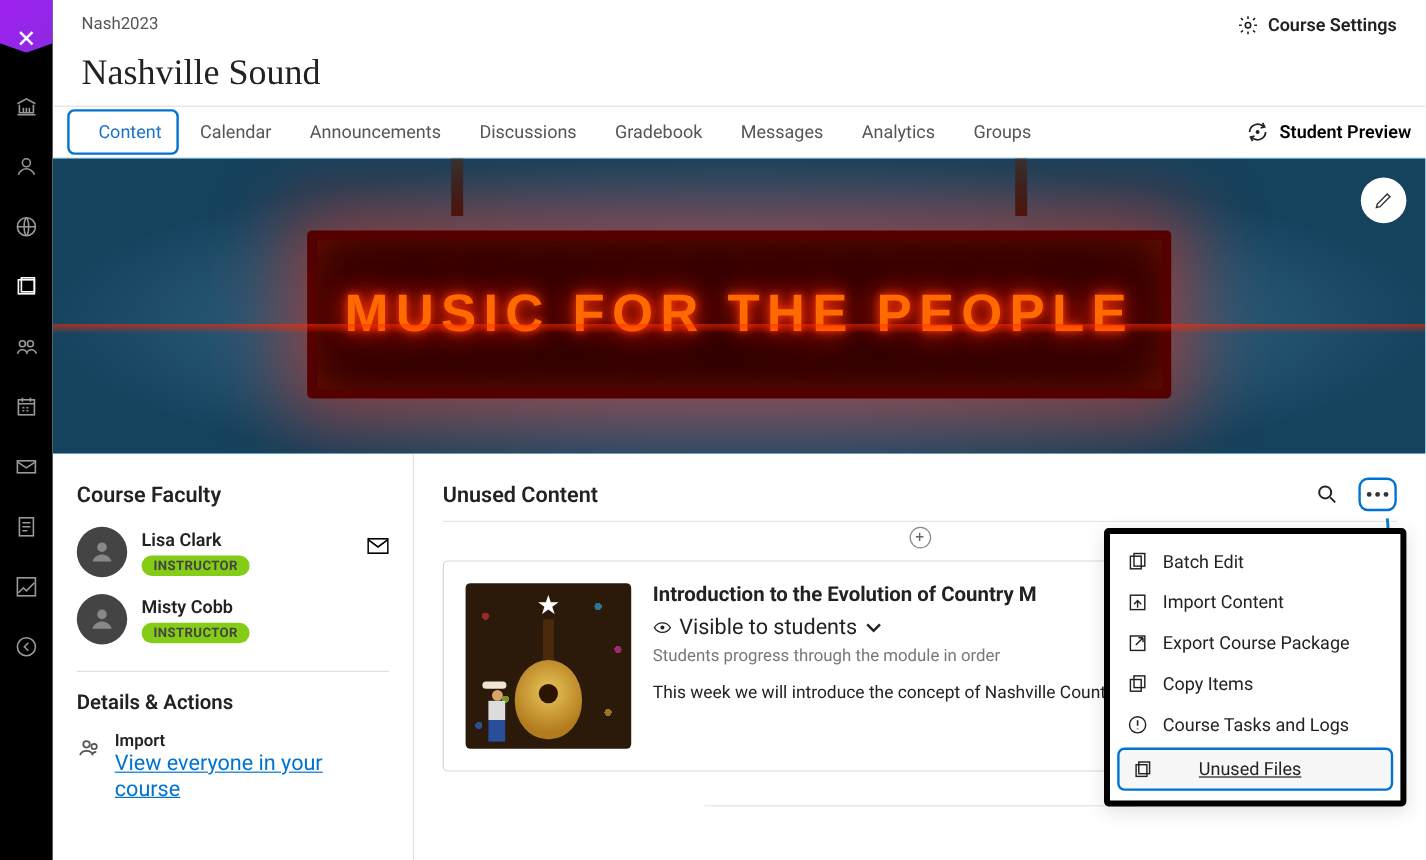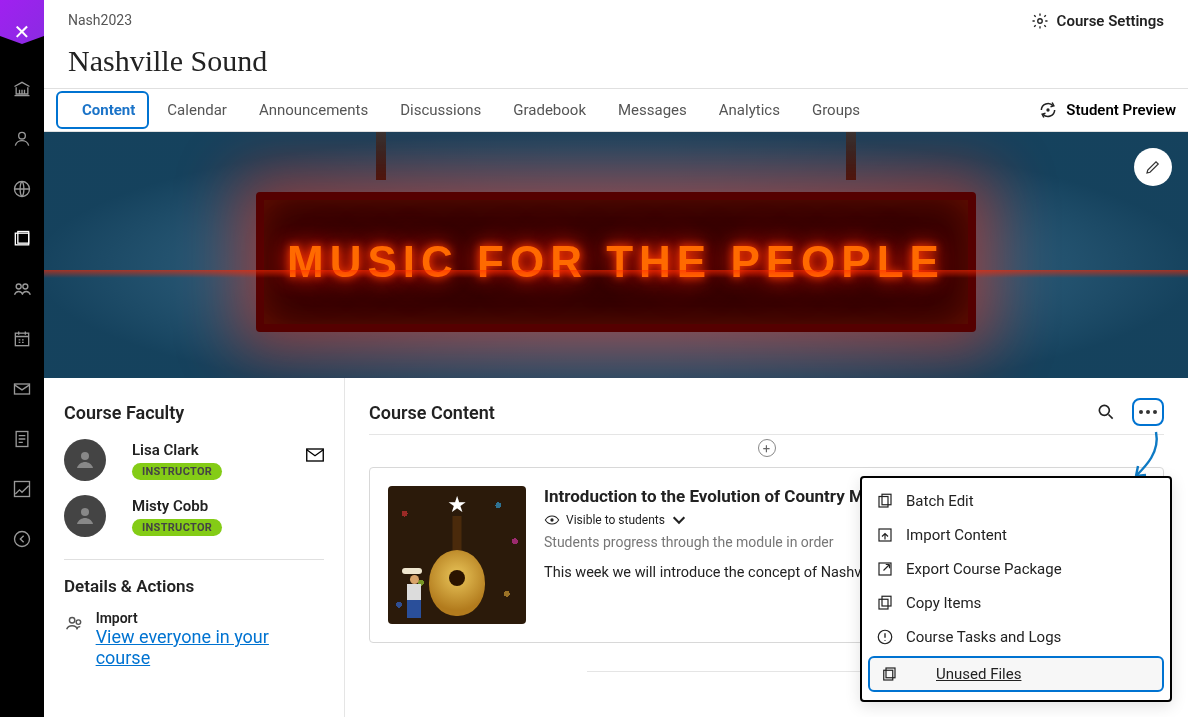--- a/index.html
+++ b/index.html
@@ -21,21 +21,21 @@
   .header { padding: 12px 24px 10px 24px; display:flex; justify-content:space-between; align-items:flex-start; }
   .header-left { display:flex; flex-direction:column; gap:16px; }
   .course-code { font-size:14px; color:#555; }
   .course-title { font-family: Georgia, 'Times New Roman', serif; font-size:30px; color:#222; font-weight:500; }
   .header-right { display:flex; align-items:center; gap:8px; font-size:15px; color:#222; font-weight:600; cursor:pointer; }
   .header-right svg { width:18px; height:18px; }
 
   
   .tabbar { border-top:1px solid #e0e0e0; border-bottom:1px solid #e0e0e0; padding:0 12px; display:flex; align-items:center; height:44px; gap:4px; }
   .tab { padding:8px 12px; font-size:15px; color:#555; cursor:pointer; position:relative; border:2px solid transparent; border-radius:6px; }
-  .tab.active { color:#1a73c8; border:2px solid #0073d1; background:#fff; font-weight:700;padding-left:24px; }
+  .tab.active { color:#1a73c8; border:2px solid #0073d1; background:#fff; font-weight:400;padding-left:24px; }
   .tab.active::after { content:""; position:absolute; left:6px; right:6px; bottom:-10px; height:3px; background:#a020f0; }
   .tabbar-right { margin-left:auto; display:flex; align-items:center; gap:8px; font-size:15px; font-weight:600; cursor:pointer; }
   .tabbar-right svg { width:20px; height:20px; }
 
   
   .banner { height:246px; position:relative; overflow:hidden; background:#0ea5e9; }
   .neon-sign { position:absolute; left:50%; top:50%; transform:translate(-50%,-45%); width:720px; height:140px; background:#2a0000; border:8px solid #550000; border-radius:4px; box-shadow:0 0 60px 20px rgba(255,30,0,0.45), inset 0 0 40px rgba(255,50,0,0.3); display:flex; align-items:center; justify-content:center; }
   .neon-text { font-family: Arial, sans-serif; font-size:44px; font-weight:700; letter-spacing:6px; color:#ff6a00; text-shadow:0 0 8px #ff3c00, 0 0 20px #ff2a00, 0 0 40px #ff0000; }
   .banner-glow { position:absolute; left:0; right:0; bottom:0; top:0; background:radial-gradient(ellipse at center 55%, rgba(255,60,0,0.28), rgba(26,0,0,0.6) 72%); }
   .banner-rail { position:absolute; left:0; right:0; top:138px; height:8px; background:linear-gradient(to bottom, rgba(255,40,0,0.6), transparent); }
@@ -44,21 +44,21 @@
   .banner-hanger.r { left:calc(50% + 230px); }
   .edit-banner { position:absolute; top:16px; right:16px; width:38px; height:38px; border-radius:50%; background:#fff; display:flex; align-items:center; justify-content:center; cursor:pointer; }
   .edit-banner svg { width:18px; height:18px; }
 
   
   .content-area { display:flex; flex:1; overflow:hidden; }
   .col-left { width:300px; padding:24px 20px; }
   .col-right { flex:1; border-left:1px solid #e5e5e5; padding:20px 24px; position:relative; }
 
   .section-title { font-size:18px; font-weight:600; color:#222; margin-bottom:16px; }
-  .faculty { display:flex; align-items:center; gap:26px; margin-bottom:14px; position:relative; }
+  .faculty { display:flex; align-items:center; gap:12px; margin-bottom:14px; position:relative; }
   .avatar { width:42px; height:42px; border-radius:50%; background:#444; display:flex; align-items:center; justify-content:center; }
   .avatar svg { width:24px; height:24px; fill:#888; }
   .faculty-info { display:flex; flex-direction:column; gap:4px; }
   .faculty-name { font-size:15px; font-weight:600; color:#222; }
   .role-pill { font-size:11px; font-weight:700; color:#444; background:#84cc16; border-radius:10px; padding:2px 10px; width:fit-content; letter-spacing:0.3px;text-align:center; }
   .mail-icon { position:absolute; right:0; top:8px; cursor:pointer; }
   .mail-icon svg { width:18px; height:14px; }
 
   .divider { height:1px; background:#e0e0e0; margin:22px 0 16px; }
   .details-title { font-size:17px; font-weight:600; color:#222; margin-bottom:14px; }
@@ -94,29 +94,29 @@
     radial-gradient(circle at 8% 86%, #36c 0 3px, transparent 3px),
     radial-gradient(circle at 92% 40%, #c39 0 3px, transparent 3px); opacity:.7; }
   .cowboy { position:absolute; bottom:6px; left:14px; width:24px; }
   .cowboy .hat { width:20px; height:6px; background:#efe6cf; border-radius:3px; }
   .cowboy .head { width:9px; height:9px; background:#d9a46b; border-radius:50%; margin:1px auto 0; }
   .cowboy .torso { width:14px; height:16px; background:#dcdcdc; margin:0 auto; }
   .cowboy .legs { width:14px; height:18px; background:#2a4f9a; margin:0 auto; }
 
   .module-body { flex:1; display:flex; flex-direction:column; gap:6px; }
   .module-title { font-size:17px; font-weight:700; color:#222; }
-  .visibility-row { display:flex; align-items:center; gap:6px; font-size:12px; color:#222; cursor:pointer; }
+  .visibility-row { display:flex; align-items:center; gap:6px; font-size:18px; color:#222; cursor:pointer; }
   .visibility-row svg { width:16px; height:16px; }
   .module-meta { font-size:14px; color:#777; }
   .module-desc { font-size:14.5px; color:#222; margin-top:6px; line-height:1.45; }
 
   .short-rule { width:360px; height:1px; background:#e5e5e5; margin:28px auto 0; }
 
   
-  .dropdown { position:absolute; top:62px; right:16px; width:312px; background:#fff; border:2px solid #000000; border-radius:4px; box-shadow:0 4px 16px rgba(0,0,0,0.12); padding:6px 0; z-index:10;margin-top:36px; }
+  .dropdown { position:absolute; top:62px; right:16px; width:252px; background:#fff; border:5px solid #000000; border-radius:4px; box-shadow:0 4px 16px rgba(0,0,0,0.12); padding:6px 0; z-index:10; }
   .menu-item { display:flex; align-items:center; gap:12px; padding:8px 14px; font-size:15px; color:#222; cursor:pointer; }
   .menu-item svg { width:18px; height:18px; flex-shrink:0; }
   .menu-item.highlight { border:2px solid #0073d1; border-radius:6px; margin:2px 6px; padding:7px 10px; background:#f7f7f7;gap:38px; }
   .menu-item.highlight .label { text-decoration:underline; }
 
   
   .annot-arrow { position:absolute; top:50px; right:22px; width:40px; height:60px; pointer-events:none; }
   .annot-arrow svg { width:40px; height:60px; stroke:#0e7ac4; fill:none; stroke-width:2.4; }
 </style>
 </head>
@@ -281,21 +281,21 @@
           </svg>
         <div>
           <div class="roster-label">Import</div>
           <div class="roster-link">View everyone in your course</div>
         </div>
       </div>
     </div>
 
     <div class="col-right">
       <div class="cc-header">
-        <div class="section-title" style="margin-bottom:0">Course Content</div>
+        <div class="section-title" style="margin-bottom:0">Unused Content</div>
         <div class="cc-actions">
           <div class="icon-btn">
               <svg viewBox="0 0 24 24">
                 <circle cx="10" cy="10" r="6" fill="none" stroke="#222" stroke-width="2"></circle>
                 <path d="M15 15l5 5" stroke="#222" stroke-width="2"></path>
               </svg>
             </div>
           <div class="ellipsis-btn">
               <div class="ellipsis-dots">
                 <span></span>

